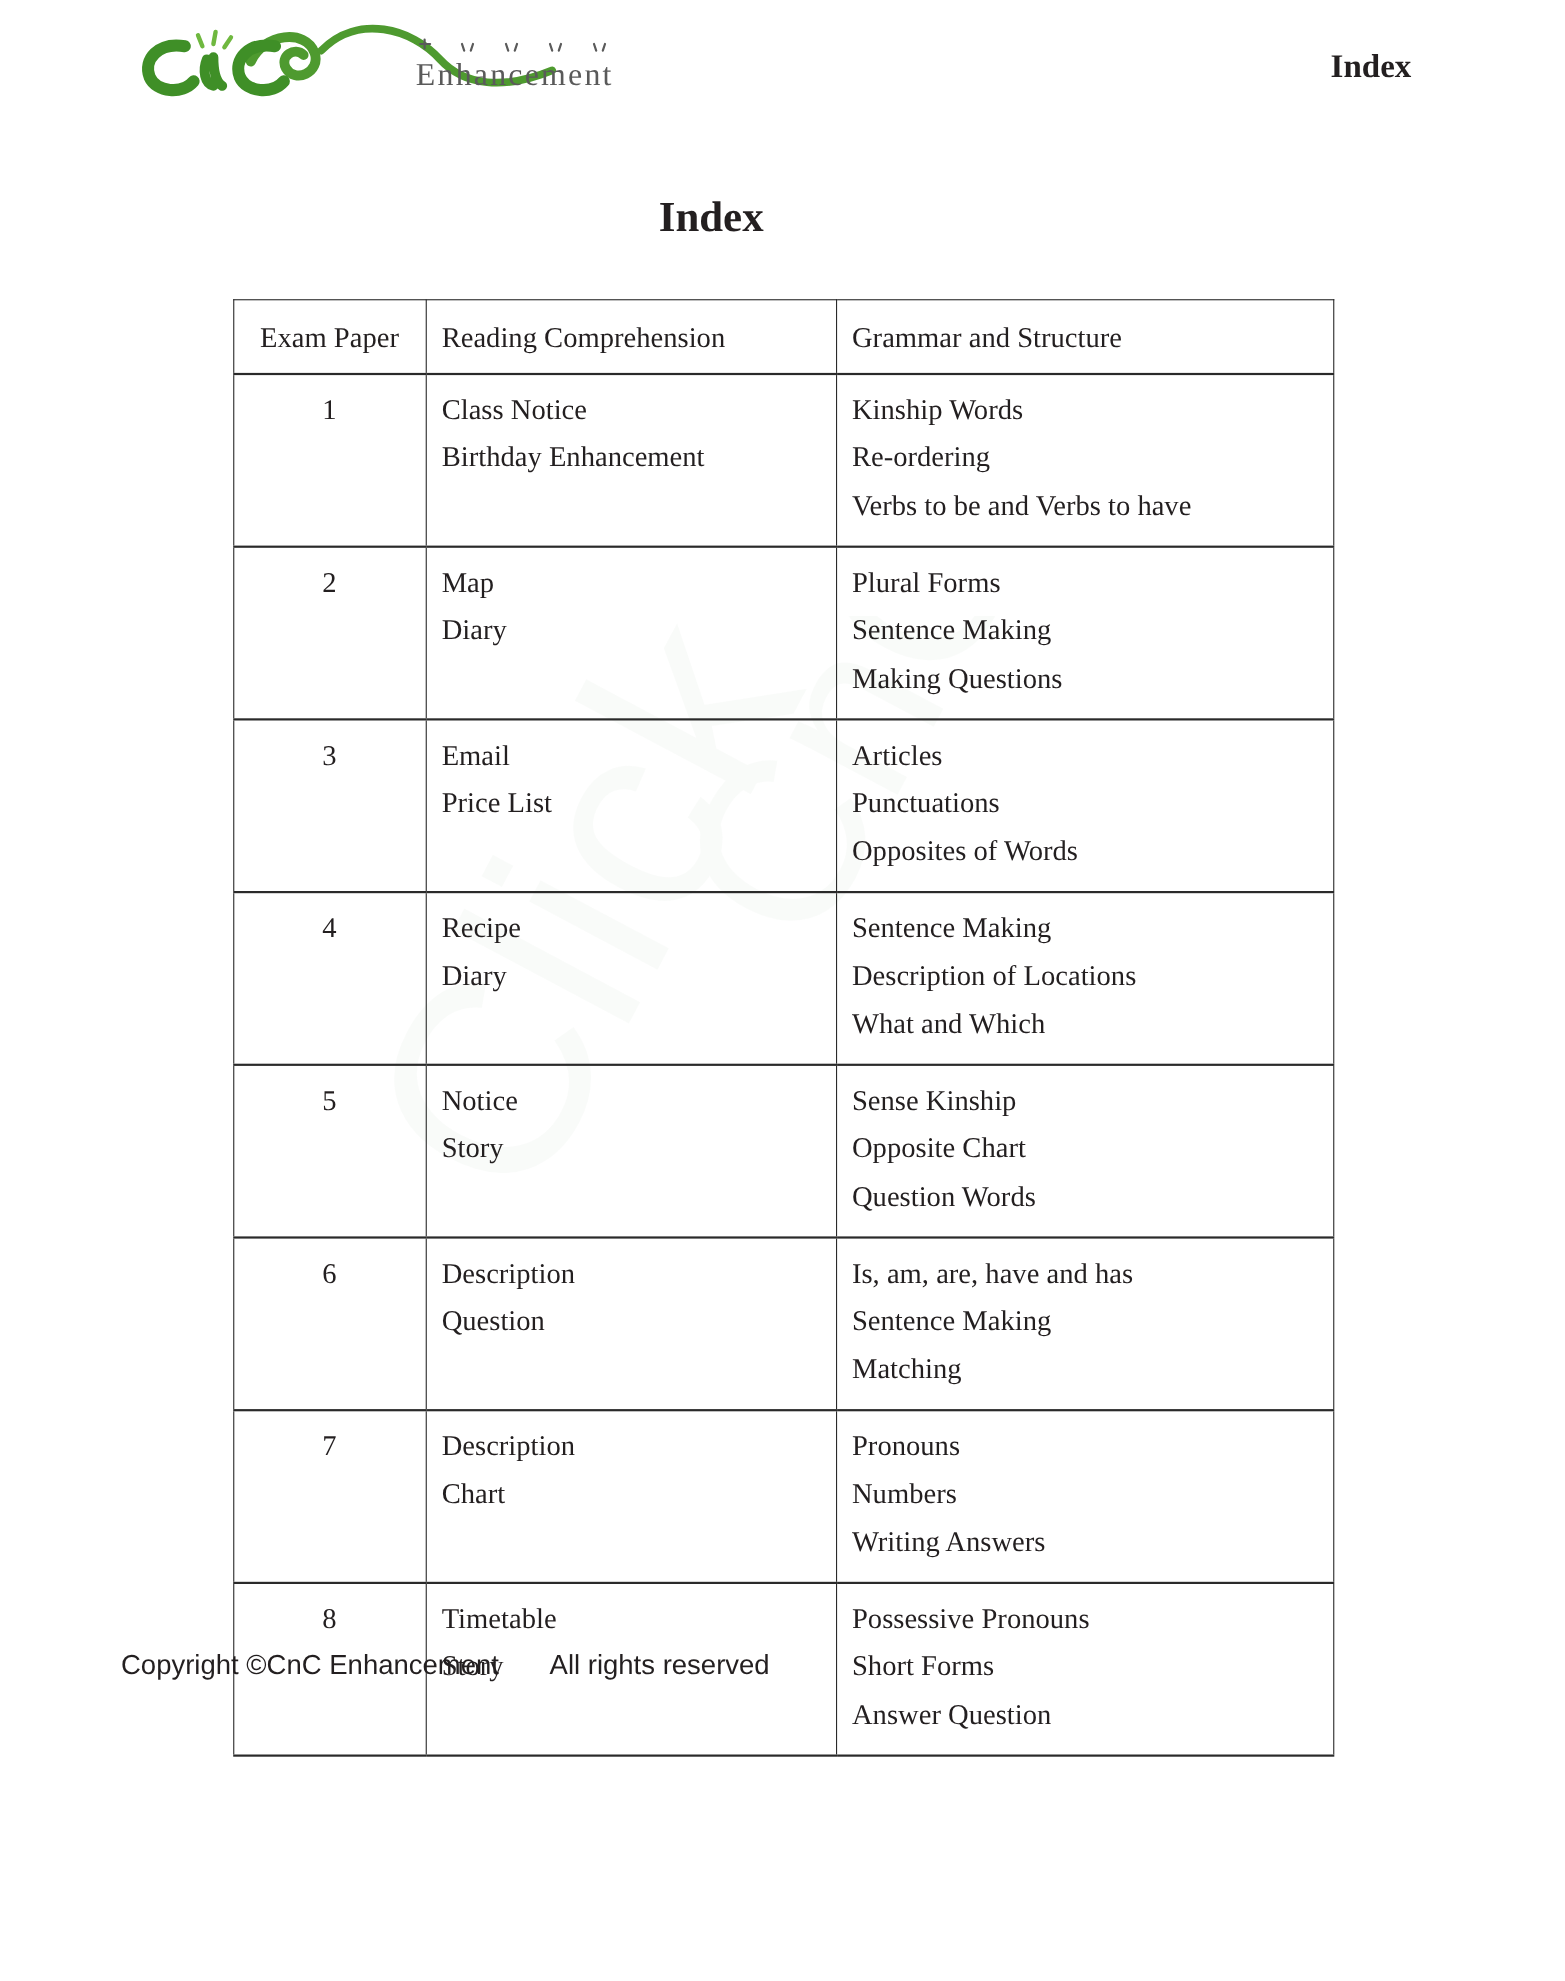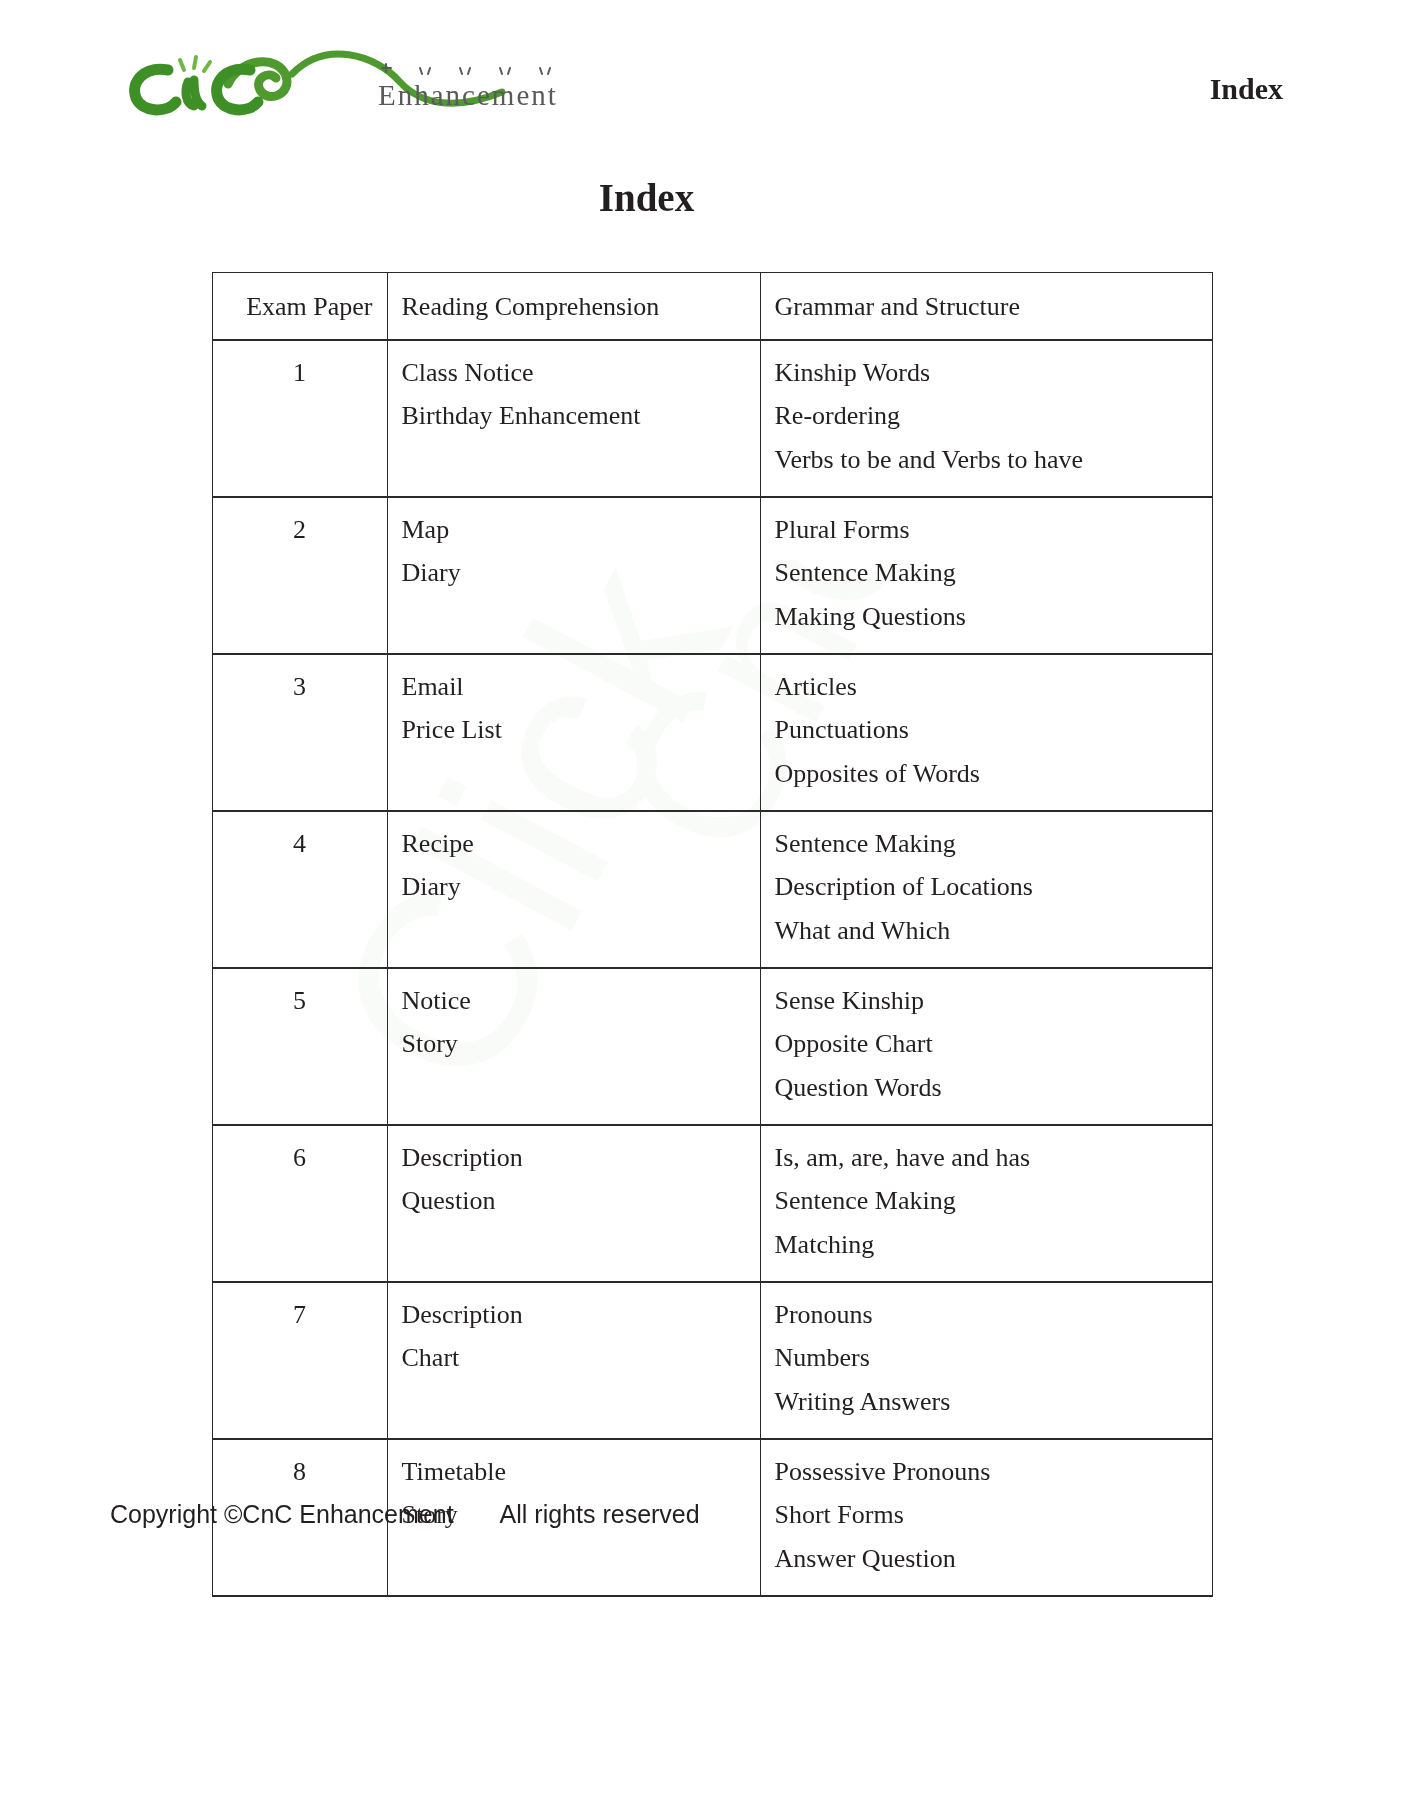--- a/index.html
+++ b/index.html
@@ -34,21 +34,21 @@
   }
   .watermark svg { width: 100%; height: 100%; display: block; }
 
   
   .header {
     position: relative;
     z-index: 2;
     display: flex;
     align-items: flex-start;
     justify-content: space-between;
-    padding: 48px 120px 0 110px;
+    padding: 20px 120px 0 110px;
     height: 120px;
   }
 
   .logo-wrap {
     position: relative;
     width: 470px;
     height: 80px;
     flex: 0 0 auto;
   }
   .logo-svg { position: absolute; left: 0; top: 0; width: 470px; height: 80px; }
@@ -112,21 +112,21 @@
   }
   table.index-table tr.head-row td {
     border-bottom: 2px solid #2a2a2a;
     padding-top: 12px;
     padding-bottom: 10px;
   }
   table.index-table tr.body-row td {
     border-top: 2px solid #2a2a2a;
     border-bottom: 2px solid #2a2a2a;
   }
-  .col-num { width: 175px; text-align: right; }
+  .col-num { width: 175px; text-align: center; }
   .col-rc  { width: 373px; }
   .col-gs  { width: 452px; }
 
   .cell-lines > div { white-space: nowrap; }
   .num-cell { text-align: center; }
 
   
   .footer {
     position: absolute;
     left: 0;

